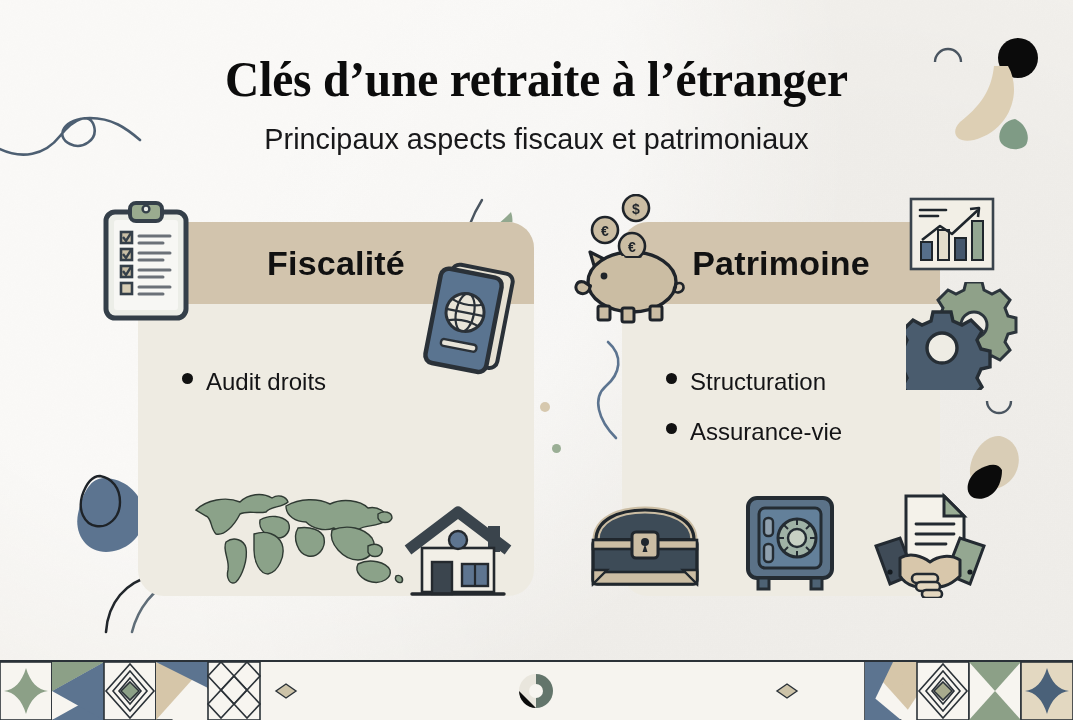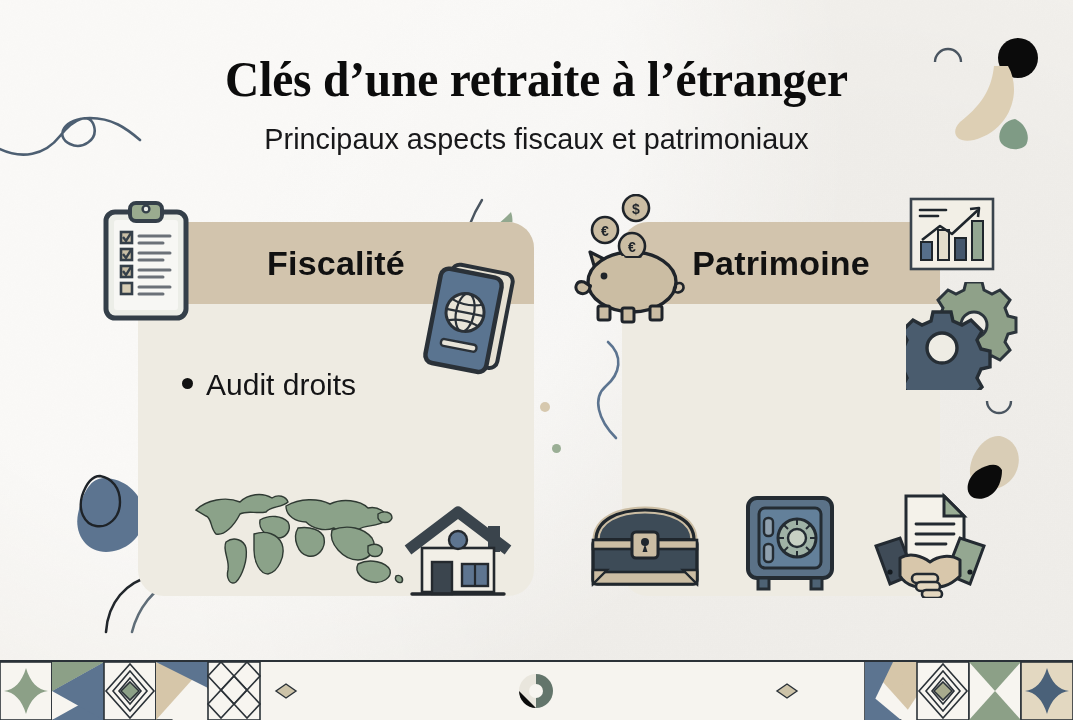--- a/index.html
+++ b/index.html
@@ -52,21 +52,21 @@
   }
   .card .band-title {
     position:absolute; left:0; width:100%; top:0; height:82px;
     display:flex; align-items:center; justify-content:center;
     font-size:34px; font-weight:700; color:#111;
     letter-spacing:.2px;
   }
   .bullets { position:absolute; left:44px; top:146px; }
   .bullet {
     display:flex; align-items:baseline; gap:13px;
-    font-size:30px; color:#141416; margin-bottom:22px;
+    font-size:24px; color:#141416; margin-bottom:22px;
     white-space:nowrap;
   }
   .bullet .dot {
     width:11px; height:11px; border-radius:50%;
     background:#111; flex:none; transform:translateY(-6px);
   }
 
   #card-left  { left:138px; top:222px; width:396px; height:374px; }
   #card-right { left:622px; top:222px; width:318px; height:374px;text-decoration:underline; }
   #card-right .band { width:100%; }
@@ -224,20 +224,28 @@
     <rect x="58" y="58" width="26" height="22" fill="#5e7590" stroke="#24292e" stroke-width="2.4"></rect>
     <line x1="71" y1="58" x2="71" y2="80" stroke="#24292e" stroke-width="2.2"></line>
     <line x1="8" y1="88" x2="100" y2="88" stroke="#24292e" stroke-width="3.4" stroke-linecap="round"></line>
   </svg>
 
   <div class="card" id="card-right">
     <div class="body"></div>
     <div class="band"></div>
     <div class="band-title">Patrimoine</div>
     <div class="bullets">
+      <div class="bullet">
+        <span class="dot"></span>
+        <span>Structuration</span>
+      </div>
+      <div class="bullet">
+        <span class="dot"></span>
+        <span>Assurance-vie</span>
+      </div>
     </div>
   </div>
 
   <svg class="ico" style="left:574px;top:238px;" width="116" height="86">
     <path d="M22 34 L16 14 L40 26 Z" fill="#cbbda3" stroke="#1f242a" stroke-width="3.2" stroke-linejoin="round"></path>
     <ellipse cx="58" cy="44" rx="44" ry="30" fill="#cbbda3" stroke="#1f242a" stroke-width="3.4"></ellipse>
     <path d="M10 44 C2 42 0 50 4 54 C10 58 16 54 16 48 Z" fill="#cbbda3" stroke="#1f242a" stroke-width="3"></path>
     <circle cx="16" cy="48" r="2" fill="#1f242a"></circle>
     <circle cx="30" cy="38" r="3.4" fill="#1f242a"></circle>
     <rect x="50" y="15" width="18" height="5" rx="2.5" fill="#1f242a"></rect>

